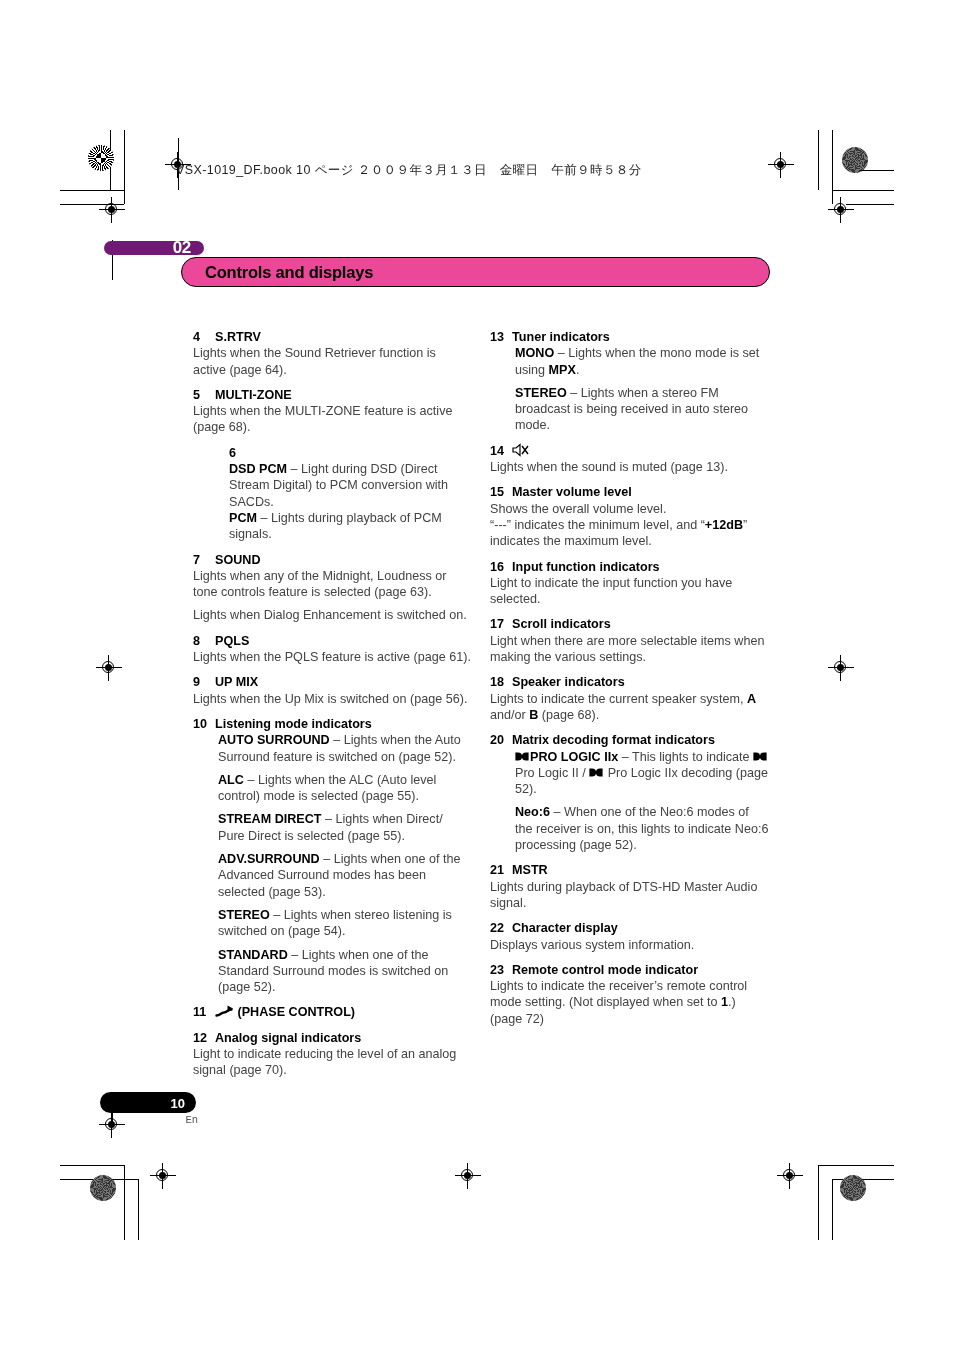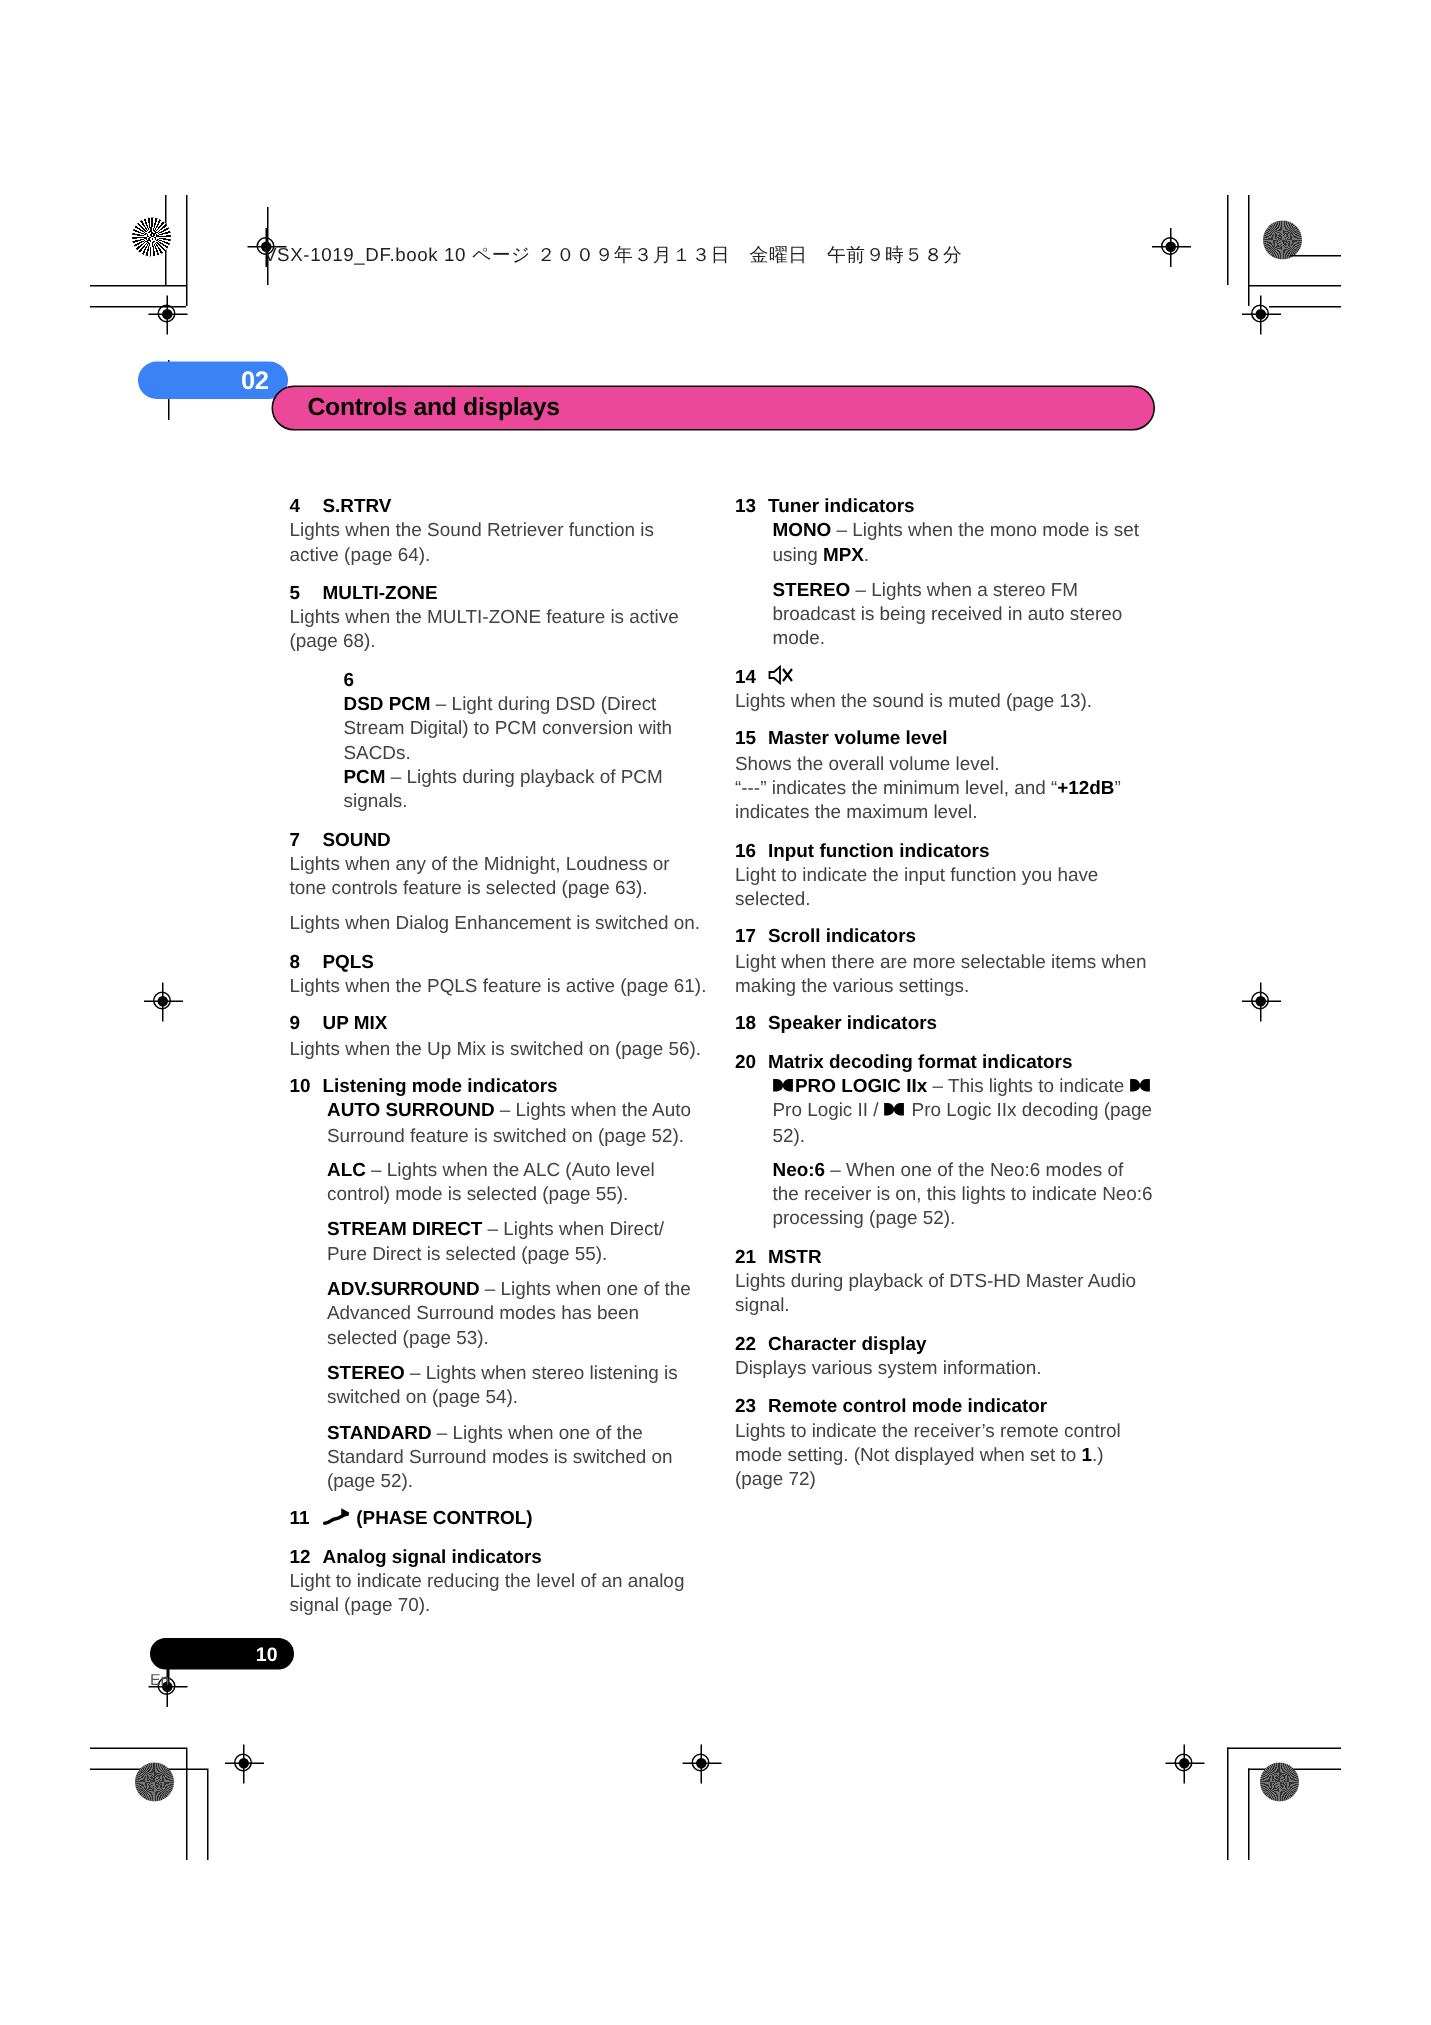--- a/index.html
+++ b/index.html
@@ -78,23 +78,23 @@
   
   .chapter-bar {
     position: absolute;
     left: 88px;
     top: 241px;
     width: 682px;
     height: 30px;
   }
   .chapter-num {
     position: absolute;
-    left: 4px; top: 0;
-    width: 100px; height: 25px;
-    background: #3b82f6;
+    left: 16px; top: 0;
+    width: 100px; height: 14px;
+    background: #701a75;
     border-radius: 15px;
     box-sizing: border-box;
   }
   .chapter-num span {
     position: absolute;
     right: 13px;
     top: 50%;
     transform: translateY(-50%);
     color: #fff;
     font-weight: bold;
@@ -216,27 +216,29 @@
     position: absolute;
     right: 11px;
     top: 50%;
     transform: translateY(-50%);
     color: #fff;
     font-weight: bold;
     font-size: 13px;
   }
   .page-lang {
     position: absolute;
-    left: 100px;
+    left: 113px;
     top: 1114px;
     width: 96px;
+    text-align: right;
     padding-right: 11px;
     box-sizing: border-box;
     font-size: 10.5px;
     color: #555;
+    font-family: Liberation Mono, monospace;
   }
 </style>
 </head>
 <body>
 
 <div>
 
   <div class="reg-line reg-v" style="left:110px; top:130px; height:60px;"></div>
   <div class="reg-line reg-v" style="left:124px; top:130px; height:74px;"></div>
   <div class="reg-line reg-h" style="left:60px; top:190px; width:64px;"></div>
@@ -473,20 +475,23 @@
         <span class="entry-label">Scroll indicators</span>
       </div>
       <div class="entry-body">
         <p>Light when there are more selectable items when making the various settings.</p>
       </div>
     </div>
     <div class="entry">
       <div class="entry-head">
         <span class="entry-num">18</span>
         <span class="entry-label">Speaker indicators</span>
+      </div>
+      <div class="entry-body">
+        <p>Lights to indicate the current speaker system, <b>A</b> and/or <b>B</b> (page 68).</p>
       </div>
     </div>
     <div class="entry">
       <div class="entry-head">
         <span class="entry-num">20</span>
         <span class="entry-label">Matrix decoding format indicators</span>
       </div>
       <div class="entry-body indent">
         <p><span class="icon-dolby"><svg viewBox="0 0 14 9" width="14" height="9">
               <path d="M0.4 0.4 H3 A4.1 4.1 0 0 1 3 8.6 H0.4 Z" fill="#000"></path>

